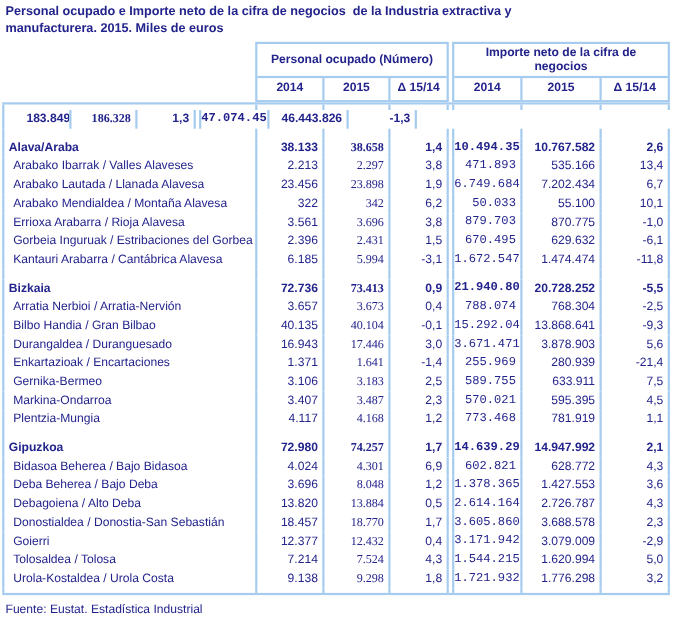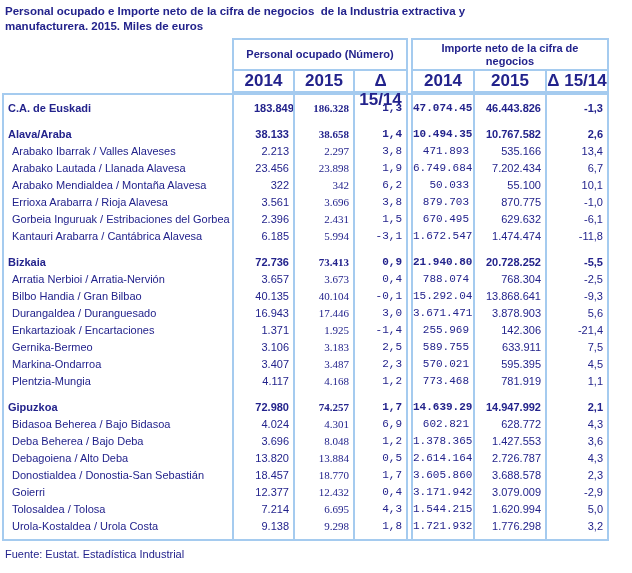--- a/index.html
+++ b/index.html
@@ -30,42 +30,42 @@
   .gbox.importe{width:198px;}
   .gtitle{
     height:31px;border-bottom:2px solid var(--border);
     display:flex;align-items:center;justify-content:center;
     text-align:center;font-weight:bold;font-size:11px;line-height:13px;
     padding:0 8px;box-sizing:border-box;
   }
   .subrow{display:flex;height:20px;}
   .sub{
     box-sizing:border-box;height:20px;line-height:19px;
-    text-align:center;font-weight:bold;font-size:17px;
+    text-align:center;font-weight:bold;font-size:11px;
   }
   .personal .sub1{width:61px;border-right:2px solid var(--border);}
   .personal .sub2{width:60px;border-right:2px solid var(--border);}
   .personal .sub3{width:51px;}
   .importe .sub1{width:62px;border-right:2px solid var(--border);}
   .importe .sub2{width:72px;border-right:2px solid var(--border);}
   .importe .sub3{width:60px;}
   
   .tbody{
     width:607px;box-sizing:border-box;
     border-top:2px solid var(--border);
     border-bottom:2px solid var(--border);
   }
   .row{display:flex;}
   .c{box-sizing:border-box;height:17px;line-height:17px;font-size:11px;overflow:hidden;white-space:nowrap;}
   .label{width:230px;border-left:2px solid var(--border);padding-left:8px;}
   .row.section .label{padding-left:4px;}
   .v{text-align:right;padding-right:4px;}
   .p1{width:61px;border-left:2px solid var(--border);padding-left:20px;}
   .p2{width:60px;border-left:2px solid var(--border);font-family:Liberation Serif, serif;}
-  .pd{width:55px;border-left:2px solid var(--border);border-right:2px solid var(--border);font-family:Liberation Mono, monospace;}
+  .pd{width:55px;border-left:2px solid var(--border);border-right:2px solid var(--border);}
   .gapcol{width:3px;}
   .i1{width:62px;border-left:2px solid var(--border);font-family:Liberation Mono, monospace;}
   .i2{width:72px;border-left:2px solid var(--border);}
   .id{width:64px;border-left:2px solid var(--border);border-right:2px solid var(--border);}
   .row.section .c{font-weight:bold;}
   .row.spacer .c{height:9px;}
   .row.edge-top .c{height:5px;}
   .row.edge-bottom .c{height:4px;}
   .footer{margin:7px 0 18px 5px;font-size:11px;}
 </style>
@@ -107,21 +107,20 @@
     <div class="c label"></div>
     <div class="c v p1"></div>
     <div class="c v p2"></div>
     <div class="c v pd"></div>
     <div class="c gapcol"></div>
     <div class="c v i1"></div>
     <div class="c v i2"></div>
     <div class="c v id"></div>
   </div>
         <div class="row section">
-    <div class="c label">C.A. de Euskadi</div>
     <div class="c v p1">183.849</div>
     <div class="c v p2">186.328</div>
     <div class="c v pd">1,3</div>
     <div class="c gapcol"></div>
     <div class="c v i1">47.074.457</div>
     <div class="c v i2">46.443.826</div>
     <div class="c v id">-1,3</div>
   </div>
         <div class="row spacer">
     <div class="c label"></div>
@@ -249,25 +248,25 @@
     <div class="c v p2">17.446</div>
     <div class="c v pd">3,0</div>
     <div class="c gapcol"></div>
     <div class="c v i1">3.671.471</div>
     <div class="c v i2">3.878.903</div>
     <div class="c v id">5,6</div>
   </div>
         <div class="row">
     <div class="c label">Enkartazioak / Encartaciones</div>
     <div class="c v p1">1.371</div>
-    <div class="c v p2">1.925</div>
+    <div class="c v p2">1.641</div>
     <div class="c v pd">-1,4</div>
     <div class="c gapcol"></div>
     <div class="c v i1">255.969</div>
-    <div class="c v i2">142.306</div>
+    <div class="c v i2">280.939</div>
     <div class="c v id">-21,4</div>
   </div>
         <div class="row">
     <div class="c label">Gernika-Bermeo</div>
     <div class="c v p1">3.106</div>
     <div class="c v p2">3.183</div>
     <div class="c v pd">2,5</div>
     <div class="c gapcol"></div>
     <div class="c v i1">589.755</div>
     <div class="c v i2">633.911</div>
@@ -359,21 +358,21 @@
     <div class="c v p2">12.432</div>
     <div class="c v pd">0,4</div>
     <div class="c gapcol"></div>
     <div class="c v i1">3.171.942</div>
     <div class="c v i2">3.079.009</div>
     <div class="c v id">-2,9</div>
   </div>
         <div class="row">
     <div class="c label">Tolosaldea / Tolosa</div>
     <div class="c v p1">7.214</div>
-    <div class="c v p2">6.695</div>
+    <div class="c v p2">7.524</div>
     <div class="c v pd">4,3</div>
     <div class="c gapcol"></div>
     <div class="c v i1">1.544.215</div>
     <div class="c v i2">1.620.994</div>
     <div class="c v id">5,0</div>
   </div>
         <div class="row">
     <div class="c label">Urola-Kostaldea / Urola Costa</div>
     <div class="c v p1">9.138</div>
     <div class="c v p2">9.298</div>

